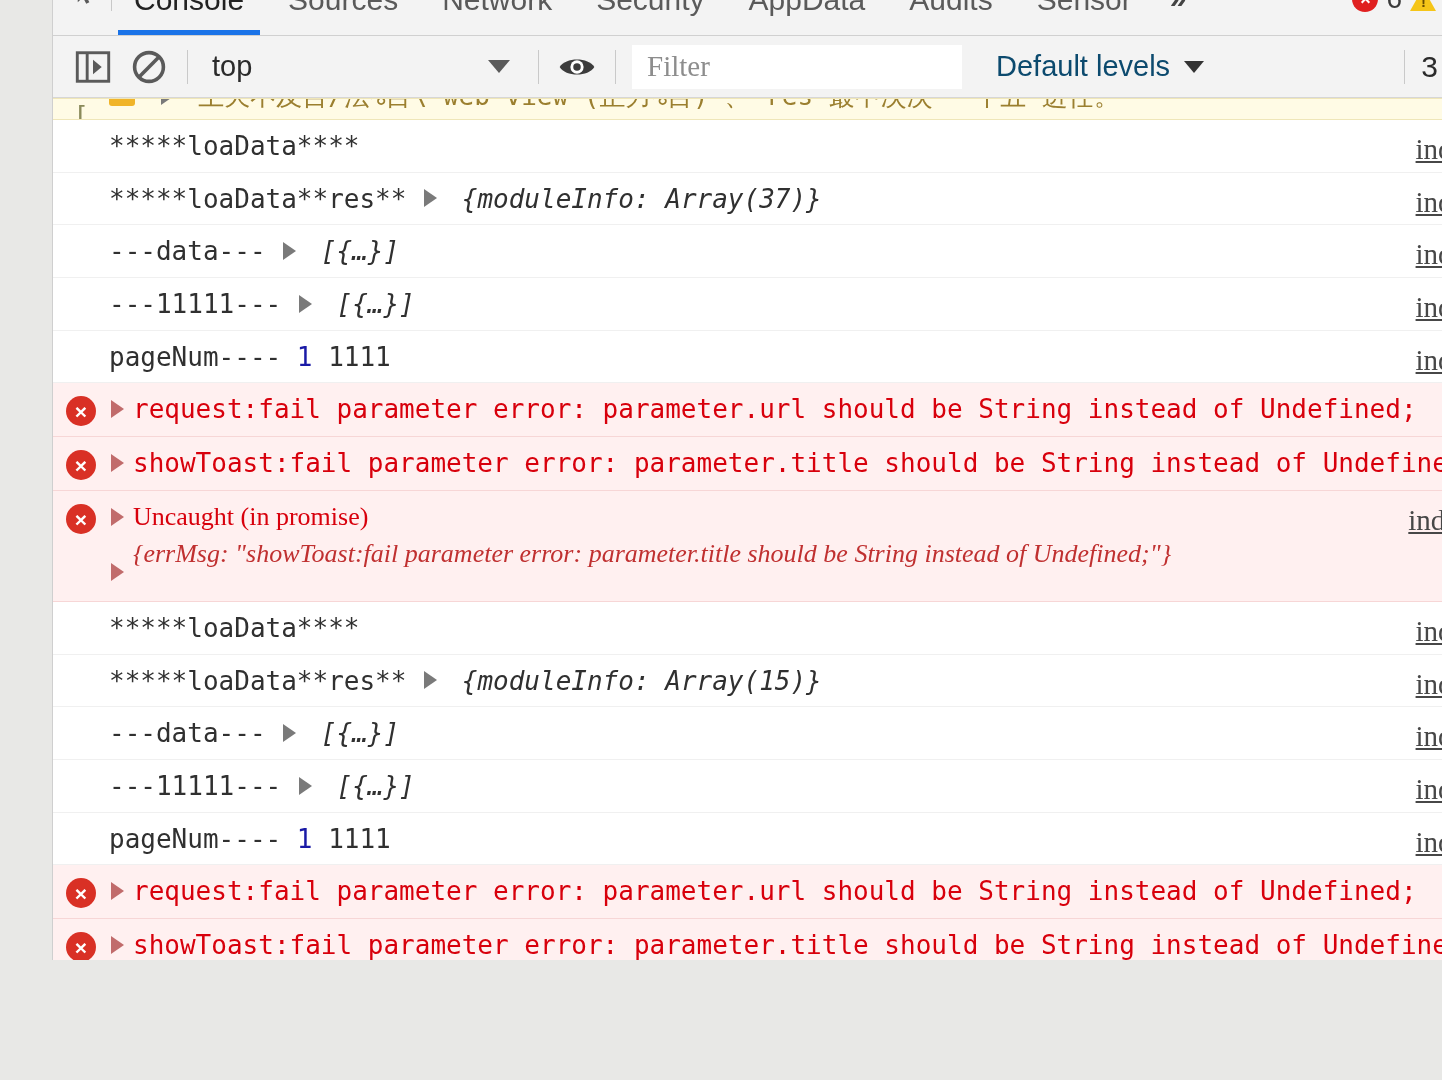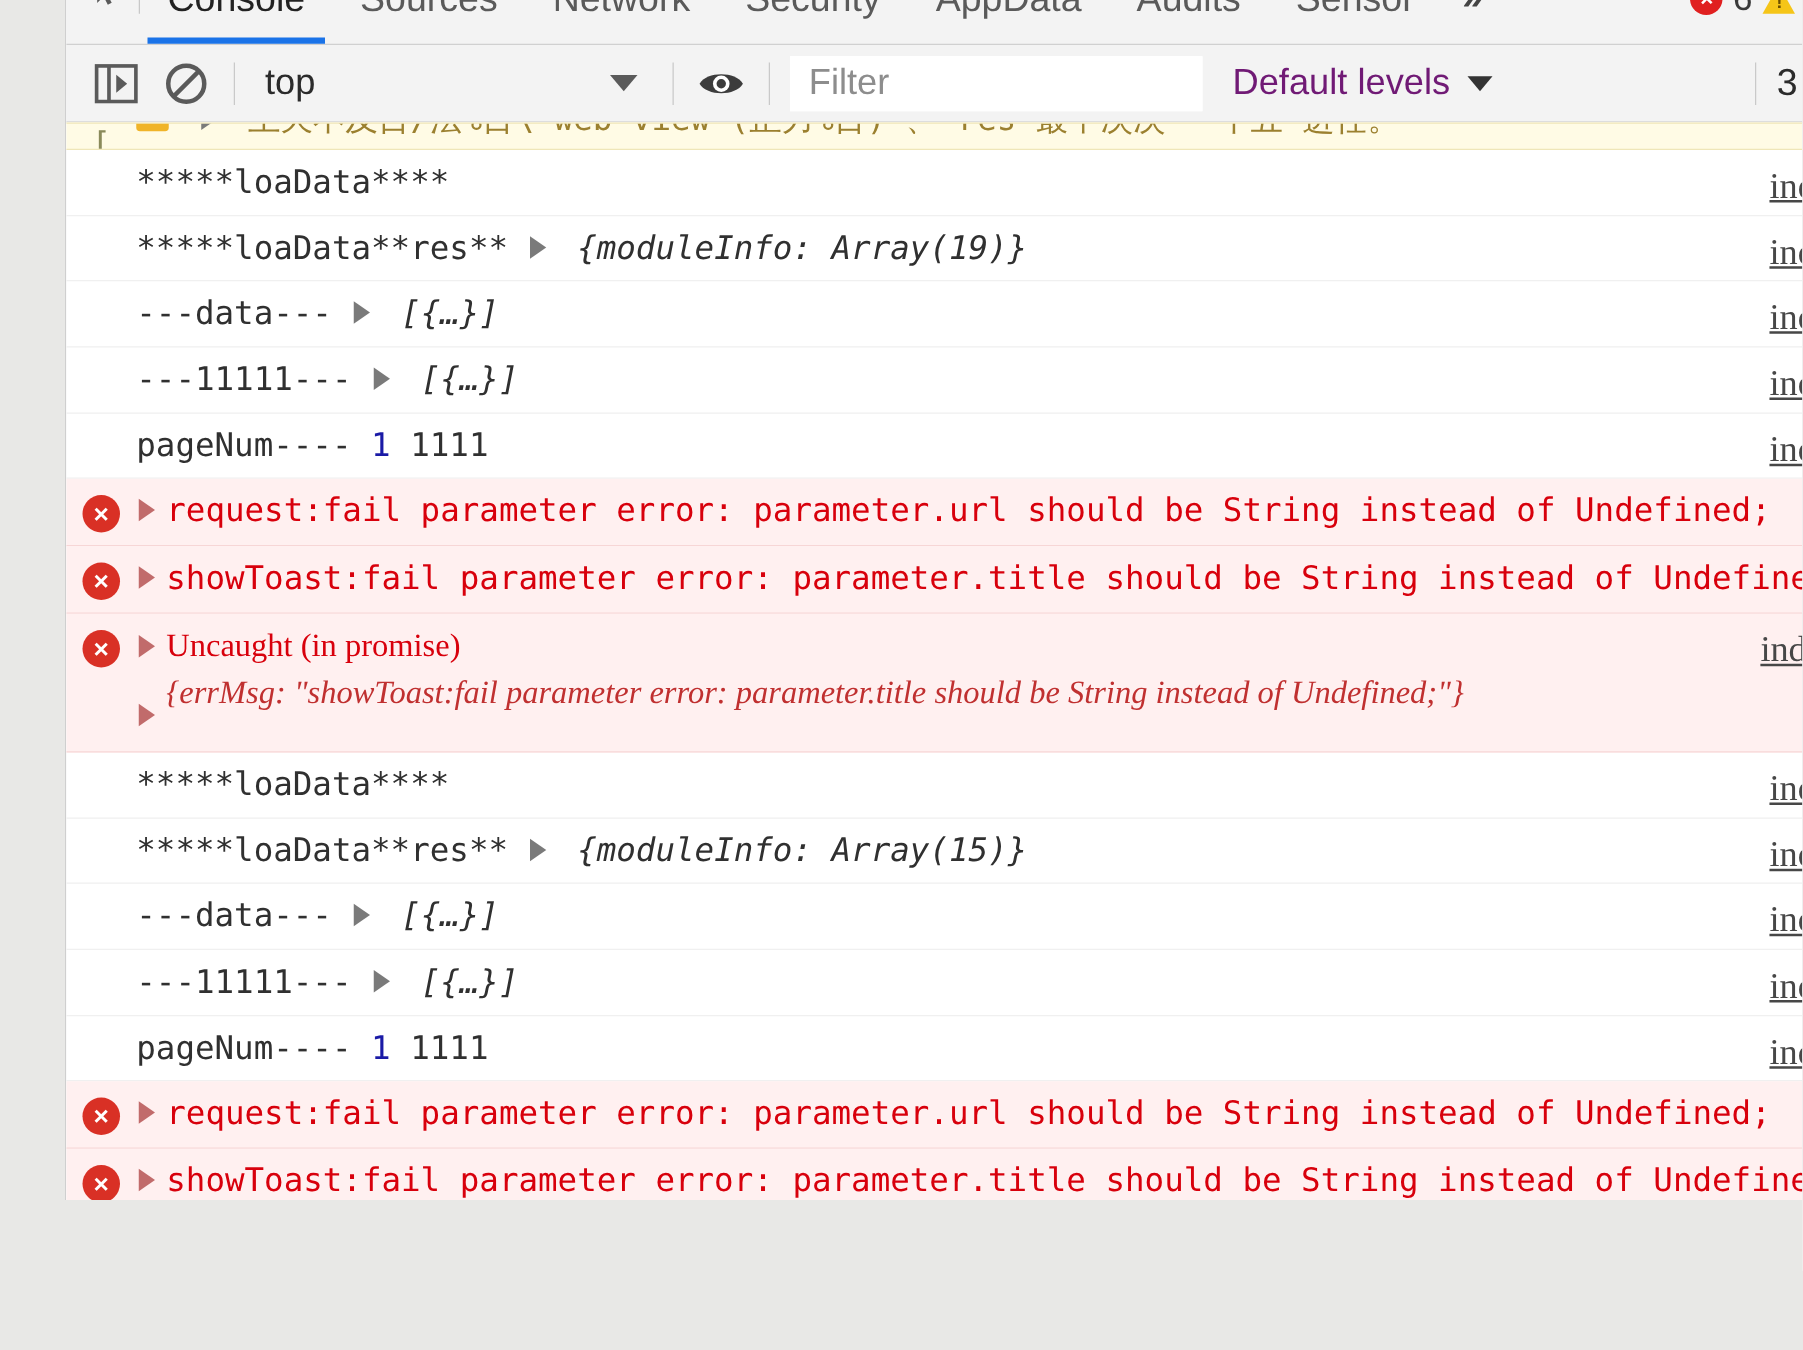--- a/index.html
+++ b/index.html
@@ -158,26 +158,27 @@
   }
   .filter-input {
     width: 330px; height: 44px;
     background: #ffffff;
     border: 1px solid #ffffff;
     display: flex; align-items: center;
     padding: 0 14px;
     font-size: 29px;
     color: #8d8d8d;
     margin-left: 6px;
+    font-family: Liberation Serif, serif;
   }
   .levels {
     display: flex; align-items: center; gap: 14px;
-    margin-left: 24px;
+    margin-left: 34px;
     font-size: 29px;
-    color: #701a75;
+    color: #0c4a6e;
     white-space: nowrap;
   }
   .levels .caret { border-top-color:#333; border-left-width:10px; border-right-width:10px; border-top-width:12px;}
   .tb-right {
     margin-left: auto;
     display: flex; align-items: center;
   }
   .tb-right .tb-sep { margin-right: 16px; }
   .tb-trunc {
     font-size: 30px;
@@ -395,21 +396,21 @@
           <span>*****loaData****</span>
         </div>
         <div class="src">index</div>
       </div>
 
       <div class="logrow">
         <div class="gutter"></div>
         <div class="msg">
           <span>*****loaData**res**</span>
           <span class="tri"></span>
-          <span class="obj">{moduleInfo: Array(19)}</span>
+          <span class="obj">{moduleInfo: Array(37)}</span>
         </div>
         <div class="src">index</div>
       </div>
 
       <div class="logrow">
         <div class="gutter"></div>
         <div class="msg">
           <span>---data---</span>
           <span class="tri"></span>
           <span class="obj">[{…}]</span>

